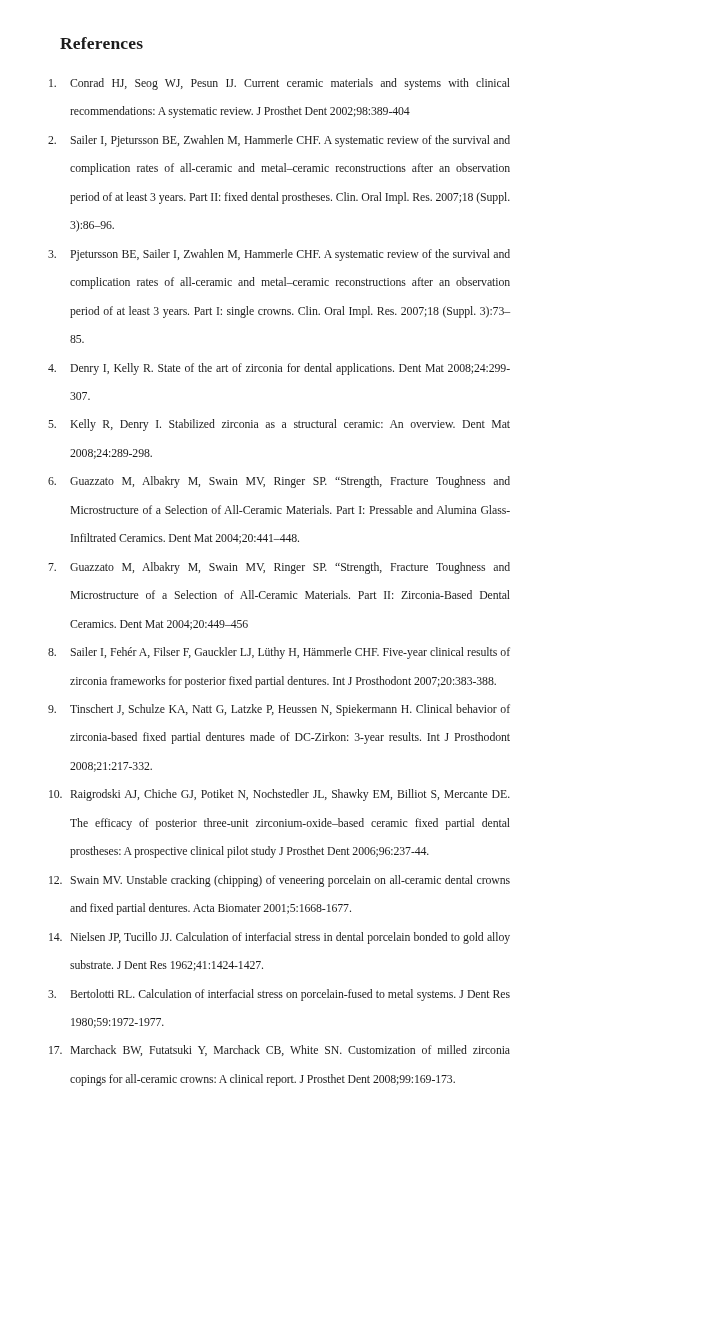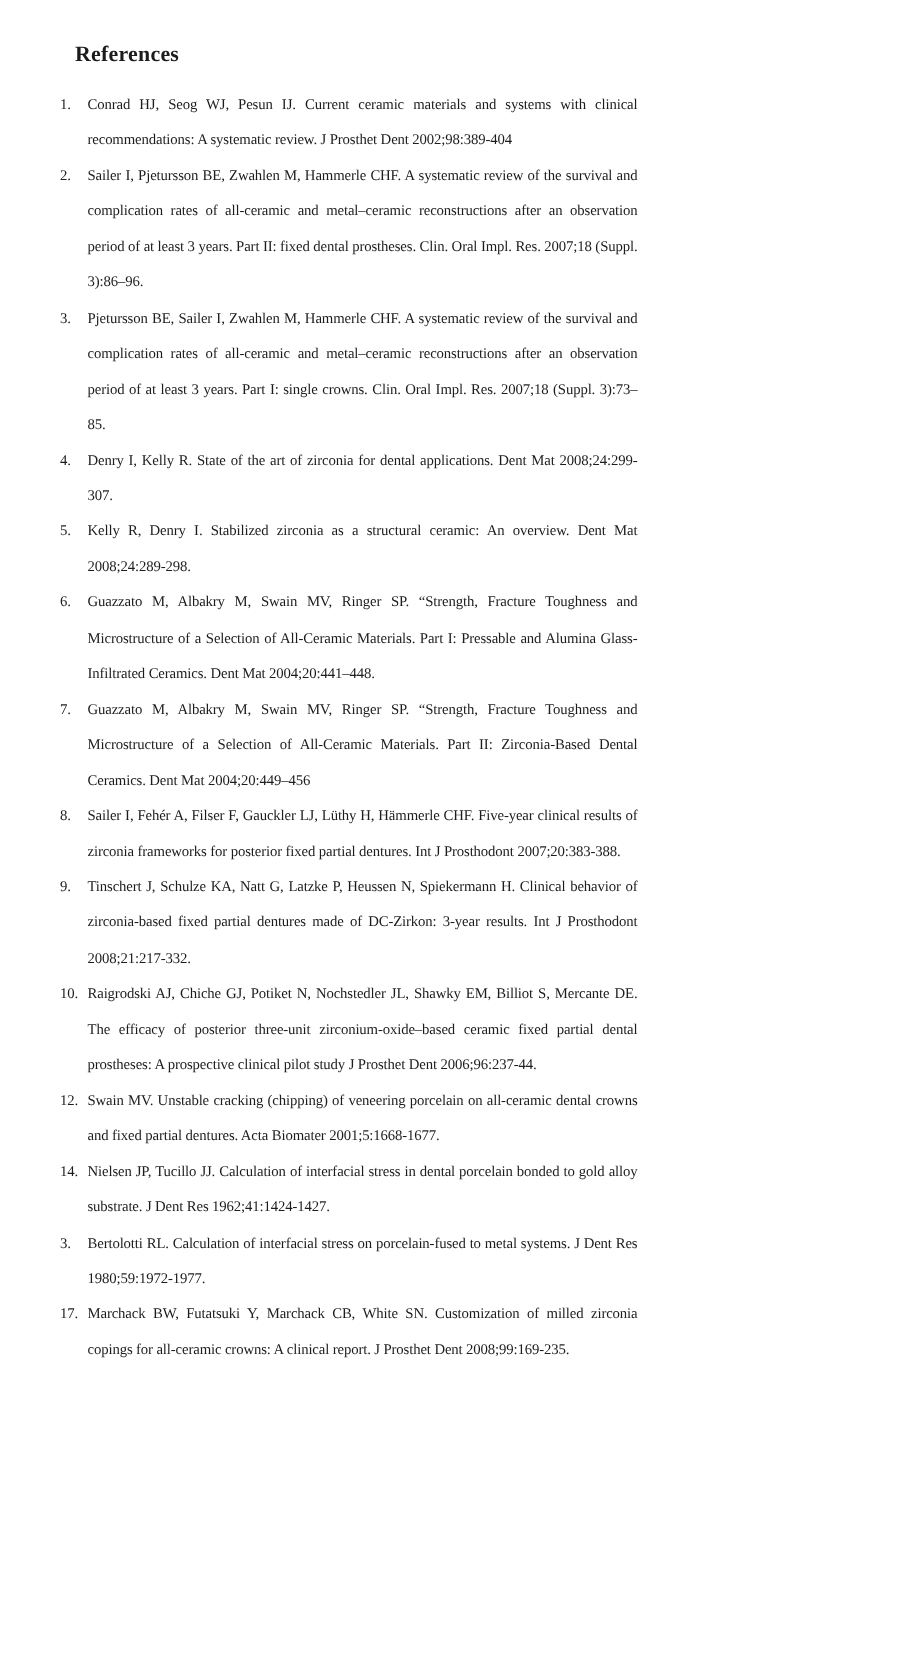--- a/index.html
+++ b/index.html
@@ -117,16 +117,16 @@
   </div>
 
 
   <div class="ref-item">
     <span class="ref-num">3.</span>
     <span class="ref-text">Bertolotti RL. Calculation of interfacial stress on porcelain-fused to metal systems. J Dent Res 1980;59:1972-1977.</span>
   </div>
 
   <div class="ref-item">
     <span class="ref-num">17.</span>
-    <span class="ref-text">Marchack BW, Futatsuki Y, Marchack CB, White SN. Customization of milled zirconia copings for all-ceramic crowns: A clinical report. J Prosthet Dent 2008;99:169-235.</span>
+    <span class="ref-text">Marchack BW, Futatsuki Y, Marchack CB, White SN. Customization of milled zirconia copings for all-ceramic crowns: A clinical report. J Prosthet Dent 2008;99:169-173.</span>
   </div>
 </div>
 </div>
 
 </body></html>

